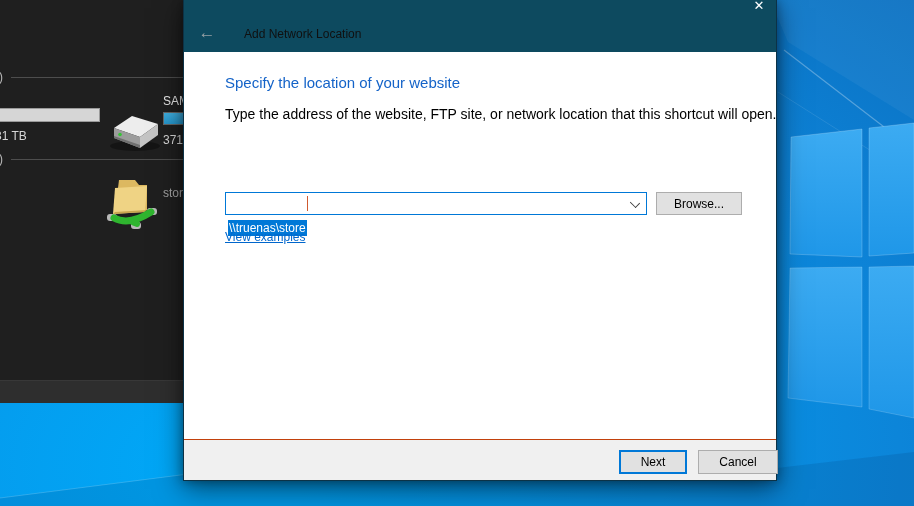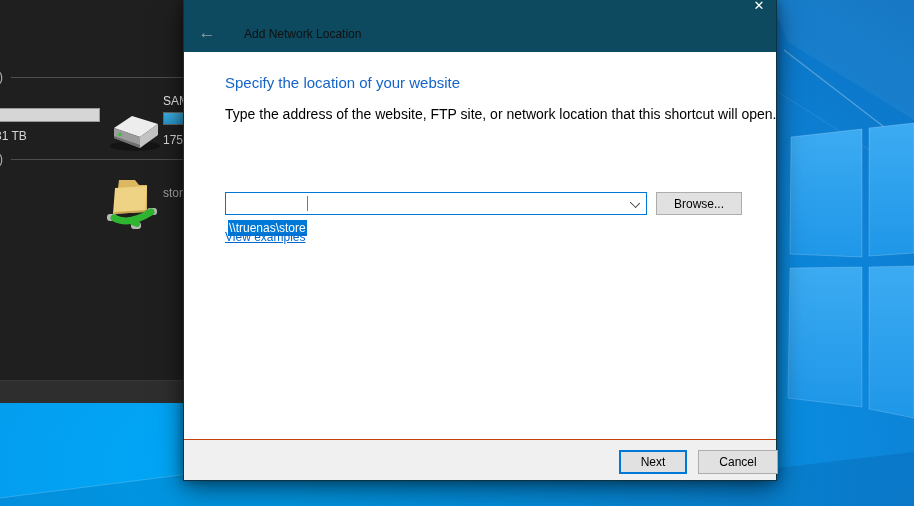--- a/index.html
+++ b/index.html
@@ -163,21 +163,21 @@
       <svg class="drive-icon" width="58" height="46" viewBox="0 0 58 46">
         <ellipse cx="29" cy="38" rx="25" ry="5" fill="rgba(0,0,0,0.35)"></ellipse>
         <polygon points="8,20 26,8 52,16 34,29" fill="#ededed"></polygon>
         <polygon points="8,20 34,29 34,40 8,30" fill="#9c9c9c"></polygon>
         <polygon points="34,29 52,16 52,27 34,40" fill="#c4c4c4"></polygon>
         <polygon points="8,28 34,37 34,40 8,30" fill="#6f6f6f"></polygon>
         <circle cx="14" cy="26.5" r="1.8" fill="#35c435"></circle>
       </svg>
       <div class="drive-label">SAM</div>
       <div class="usage-bar-blue"></div>
-      <div class="cap-blue">175</div>
+      <div class="cap-blue">371</div>
     </div>
 
     <div class="group-divider gd2">
       <span class="paren">)</span>
       <span class="rule"></span>
     </div>
 
     <div>
       <svg class="net-icon" width="64" height="58" viewBox="0 0 64 58">
         <polygon points="18,6 34,6 38,11 46,11 46,36 14,38" fill="#dcb860"></polygon>

